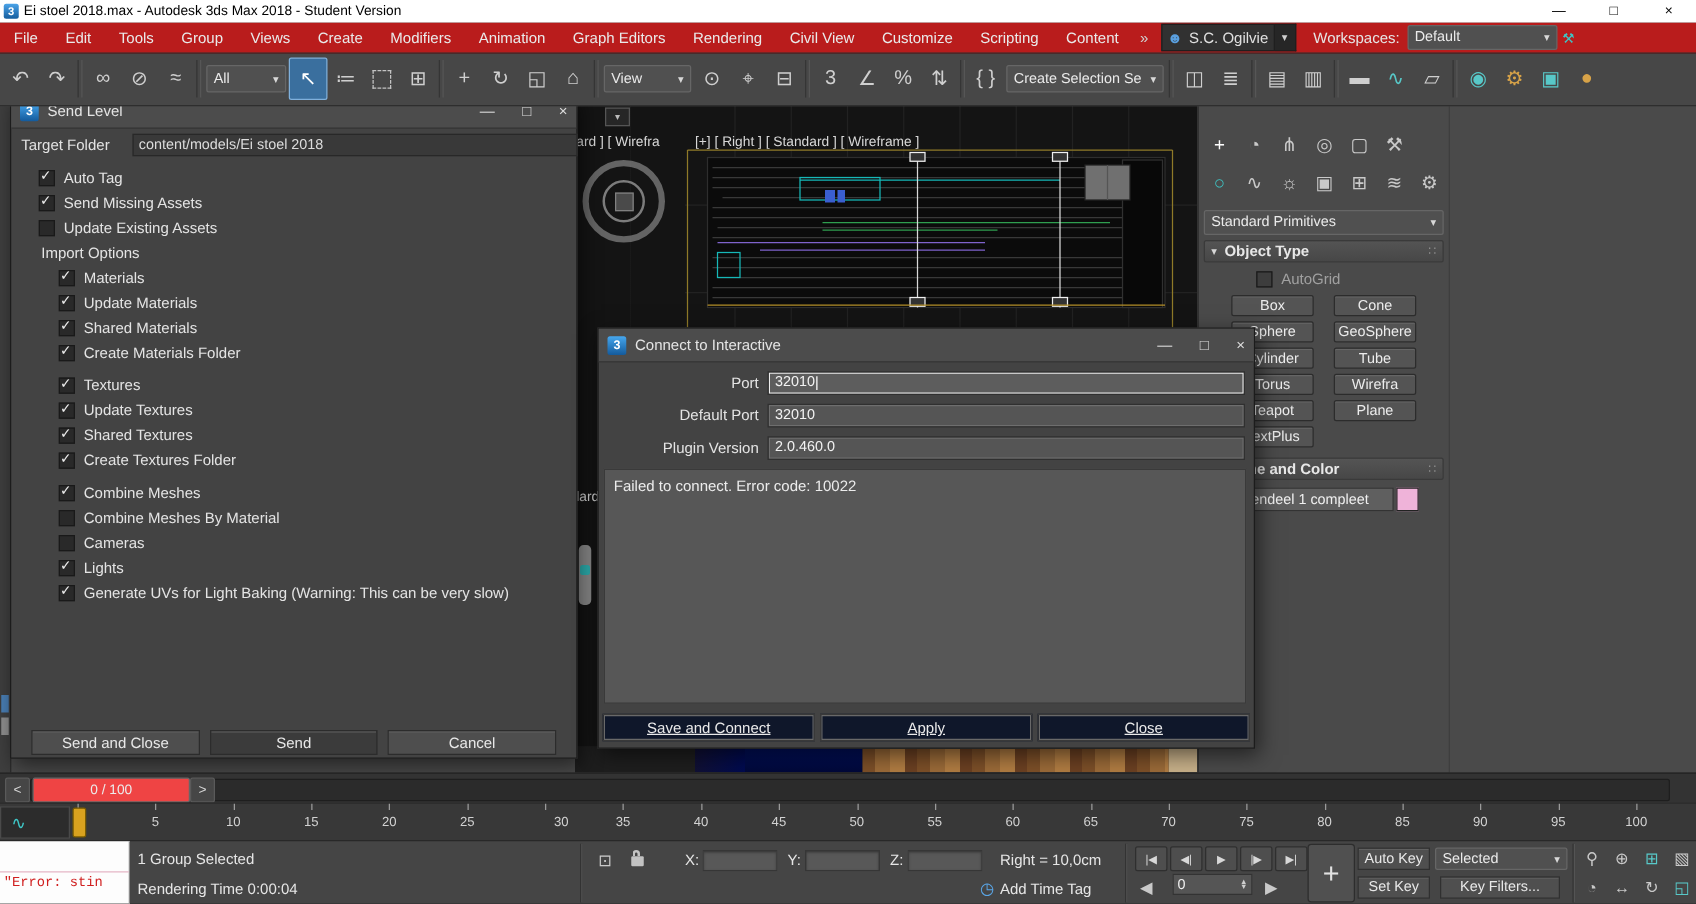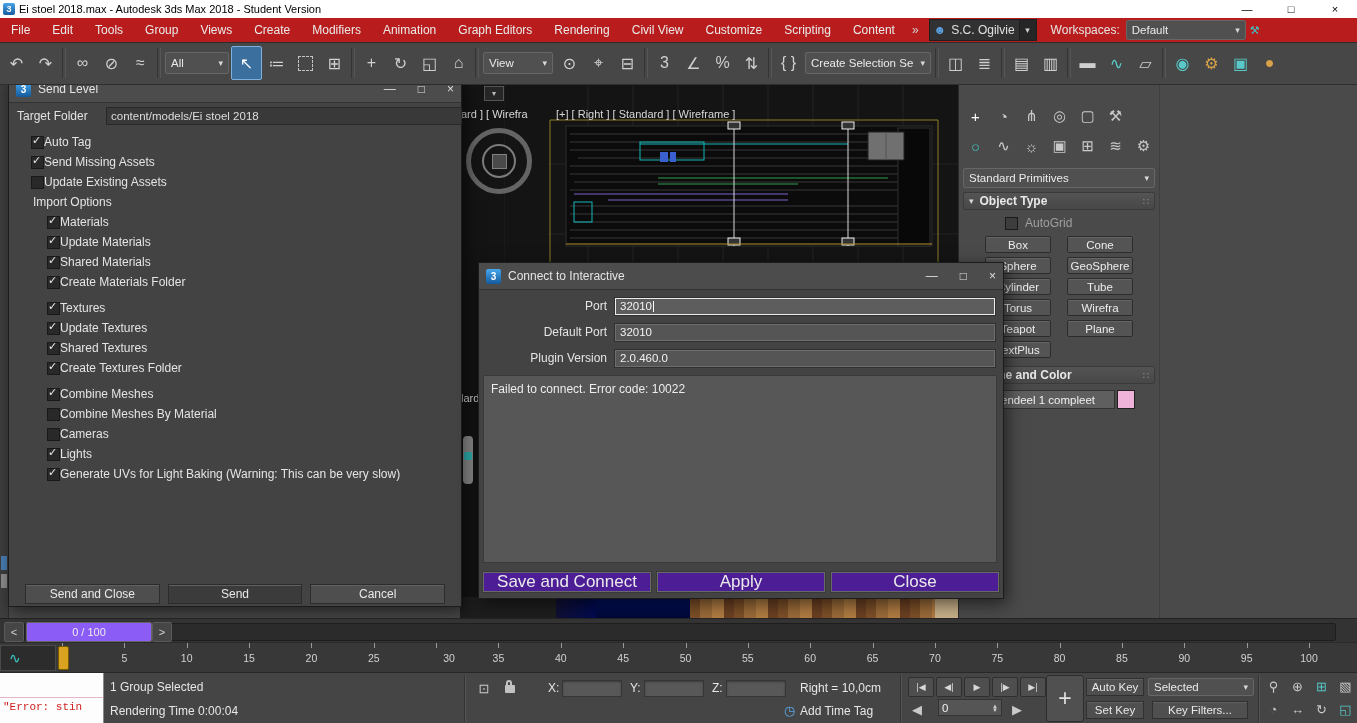--- a/index.html
+++ b/index.html
@@ -66,21 +66,21 @@
             font-size:10px;font-weight:bold;display:flex;align-items:center;justify-content:center;margin-right:7px;}
   .dlg-controls{margin-left:auto;display:flex;gap:22px;color:#dedede;font-size:12px;}
   .dlg-controls span{cursor:default;}
 
   
   #send-level{left:8px;top:75px;width:452px;height:530px;z-index:10;}
   .sl-target{position:absolute;left:8px;top:33px;color:#e2e2e2;}
   .sl-target-field{position:absolute;left:97px;top:31px;width:346px;height:16px;background:#393939;
                    border:1px solid #282828;color:#dcdcdc;font-size:11.5px;display:flex;align-items:center;padding:0 4px;}
   #send-options{position:absolute;left:0;top:56px;width:452px;}
-  .opt-row{display:flex;align-items:center;height:20px;color:#e4e4e4;}
+  .opt-row{display:flex;align-items:center;height:20px;gap:7px;color:#e4e4e4;}
   .indent-0{padding-left:22px}.indent-h{padding-left:24px}.indent-1{padding-left:38px}
   .opt-gap{margin-top:6px}
   .cb{width:11px;height:11px;background:#292929;border:1px solid #191919;position:relative;flex:none;}
   .cb.checked::after{content:"✓";position:absolute;left:0px;top:-3px;font-size:11px;color:#ededed;}
   .cb.dim{background:#3d3d3d;}
   #send-buttons{position:absolute;left:16px;top:508px;width:420px;display:flex;gap:8px;}
   .sl-btn{flex:1;height:18px;background:#4e4e4e;border:1px solid #2c2c2c;box-shadow:inset 0 1px 0 #606060;
           color:#e8e8e8;font-size:12px;display:flex;align-items:center;justify-content:center;}
   .sl-btn.dark{background:#3b3b3b;}
 
@@ -89,22 +89,22 @@
   #connect-rows{position:absolute;left:0;top:30px;width:524px;}
   .cn-row{display:flex;align-items:center;height:26px;}
   .cn-label{width:128px;text-align:right;margin-right:8px;color:#e4e4e4;}
   .cn-field{flex:1;margin-right:8px;height:15px;background:#555;border:1px solid #6e6e6e;outline:1px solid #303030;
             display:flex;align-items:center;padding:0 4px;color:#f2f2f2;font-size:11.5px;}
   .cn-field.focused{border:1px solid #ececec;background:#5d5d5d;}
   .text-caret{display:inline-block;width:1px;height:11px;background:#fff;margin-left:1px;}
   .cn-message{position:absolute;left:4px;top:112px;width:514px;height:188px;background:#575757;
               border:1px solid #3a3a3a;color:#ececec;padding:6px 7px;box-sizing:border-box;font-size:12px;}
   #connect-buttons{position:absolute;left:3px;top:308px;width:518px;display:flex;gap:4px;}
-  .cn-btn{flex:1;height:20px;background:#4c1d95;border:1px solid #393939;box-shadow:inset 0 0 0 1px #696969;
-          color:#eaeaea;font-size:17px;display:flex;align-items:center;justify-content:center;}
+  .cn-btn{flex:1;height:20px;background:#0f172a;border:1px solid #393939;box-shadow:inset 0 0 0 1px #696969;
+          color:#eaeaea;font-size:12px;display:flex;align-items:center;justify-content:center;text-decoration:underline;}
 
   
   .cmd-panel{position:absolute;left:958px;top:84px;width:399px;height:534px;background:#4a4a4a;
              border-left:1px solid #2b2b2b;z-index:2;}
   .panel-col-edge{position:absolute;left:200px;top:0;width:1px;height:534px;background:#3e3e3e;}
   .ptabs{position:absolute;left:4px;display:flex;gap:3px;}
   #panel-tabs-1{top:20px;}
   #panel-tabs-2{top:50px;}
   .ptab{width:25px;height:24px;display:flex;align-items:center;justify-content:center;color:#c9c9c9;font-size:15px;}
   .ptab.active{color:#ffffff;}
@@ -134,21 +134,21 @@
   .left-edge .b2{position:absolute;left:1px;top:490px;width:6px;height:14px;background:#8f8f8f;}
 
   
   .time-slider{position:absolute;left:0;top:618px;width:100%;height:24px;background:#333;border-top:1px solid #222;z-index:20;}
   .ts-channel{position:absolute;left:24px;top:4px;width:1310px;height:16px;background:#2b2b2b;
               border:1px solid #1e1e1e;border-radius:2px;}
   .ts-btn{position:absolute;top:3px;width:18px;height:18px;background:#464646;border:1px solid #5a5a5a;
           border-radius:2px;color:#d6d6d6;font-size:11px;display:flex;align-items:center;justify-content:center;}
   #ts-prev{left:4px;}
   #ts-next{left:152px;}
-  .ts-grip{position:absolute;left:26px;top:3px;width:124px;height:18px;background:#8b5cf6;border:1px solid #666;
+  .ts-grip{position:absolute;left:26px;top:3px;width:124px;height:18px;background:#ef4444;border:1px solid #666;
            border-radius:2px;color:#ececec;font-size:11px;display:flex;align-items:center;justify-content:center;}
 
   
   .ruler{position:absolute;left:0;top:642px;width:100%;height:30px;background:#383838;border-top:1px solid #2a2a2a;
          border-bottom:1px solid #222;z-index:20;}
   .ruler-left{position:absolute;left:0;top:2px;width:56px;height:26px;background:#2c2c2c;border:1px solid #4a4a4a;
               box-sizing:border-box;display:flex;align-items:center;color:#3ec6c6;font-size:14px;padding-left:8px;}
   .tick-num{position:absolute;top:9px;transform:translateX(-50%);font-size:10.5px;color:#d2d2d2;}
   .tick-mark{position:absolute;top:0;width:1px;height:5px;background:#9a9a9a;}
   .ruler-marker{position:absolute;left:58px;top:3px;width:9px;height:22px;background:#d9a21f;border:1px solid #7a5c00;

